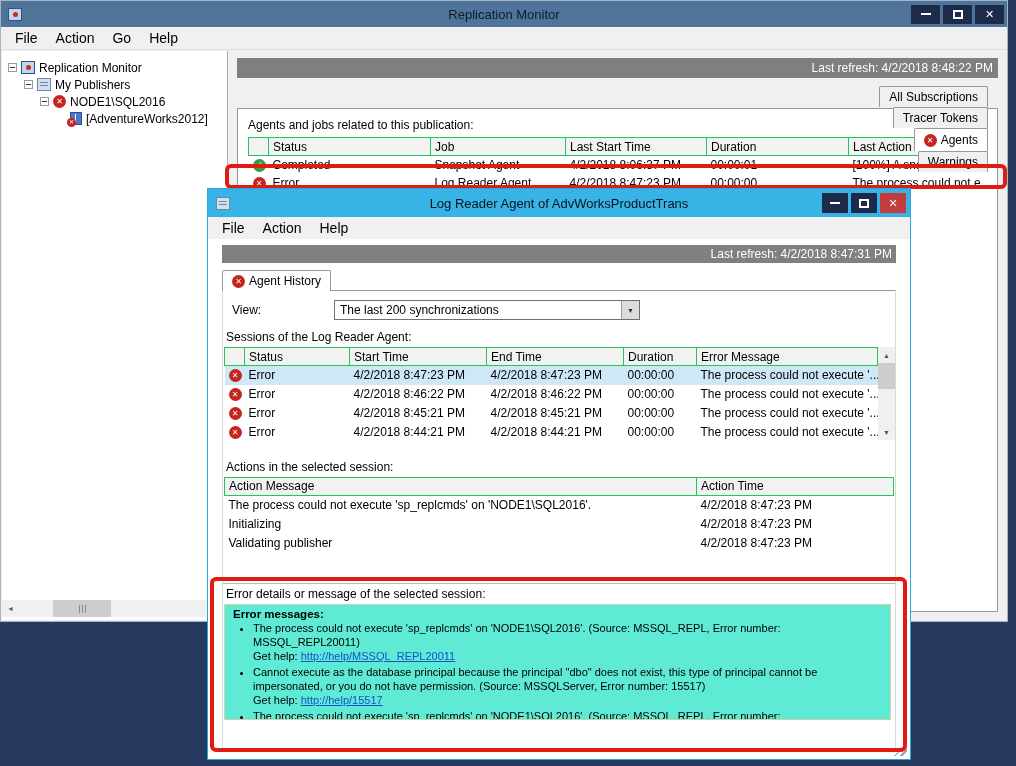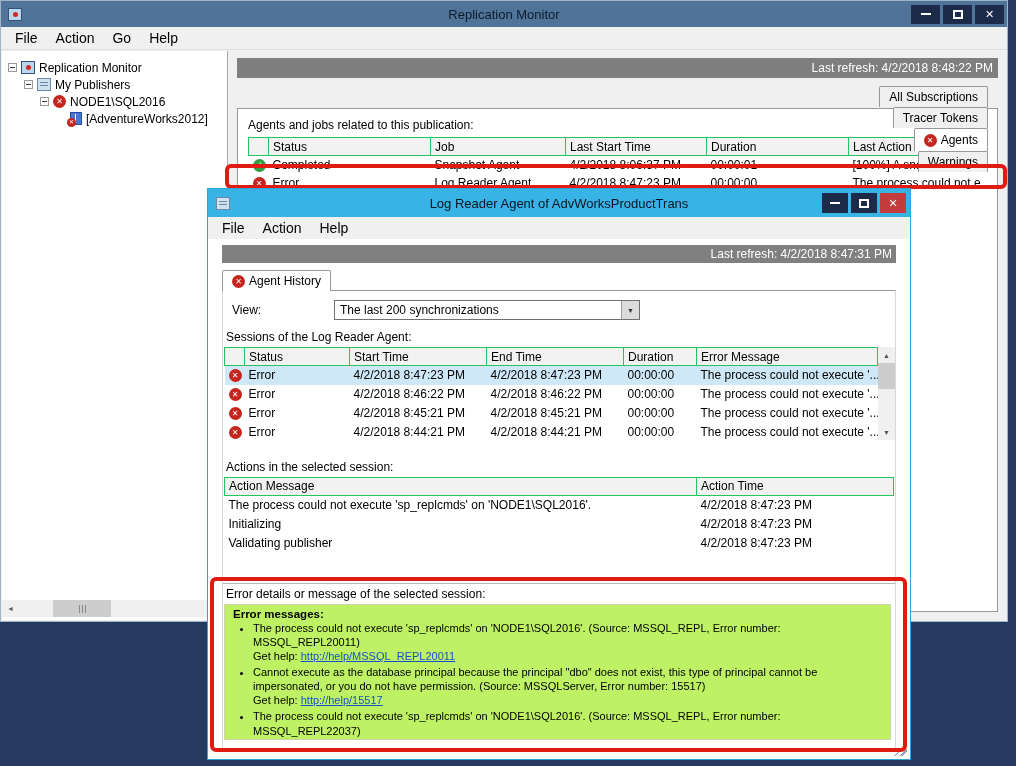--- a/index.html
+++ b/index.html
@@ -127,22 +127,22 @@
   .sb-btn.up::before { content:"▲"; font-size:7px; }
   .sb-btn.down::before { content:"▼"; font-size:7px; }
   .sb-track { flex:1; position:relative; }
   .sb-thumb { position:absolute; top:0; left:0; right:0; height:26px; background:#cdcdcd; }
 
   .actions-table { width:calc(100% - 2px); margin-left:1px; }
   .actions-table td { height:19px; }
 
   .err-sep { position:absolute; left:0; right:0; top:292px; border-top:1px solid #b5b5b5; }
   .err-label { position:absolute; left:3px; top:296px; font-size:12px; }
-  .err-panel { position:absolute; left:1px; right:4px; top:313px; height:136px;
-    background:#bef264; border:1px solid #d2d2aa; padding:3px 10px 3px 8px;
+  .err-panel { position:absolute; left:1px; right:4px; top:313px; height:116px;
+    background:#5eead4; border:1px solid #d2d2aa; padding:3px 10px 3px 8px;
     font-size:11px; overflow:hidden; }
   .err-heading { font-weight:bold; font-size:11.5px; }
   .err-list { margin:1px 0 0 20px; }
   .err-list li { margin-bottom:2px; line-height:1.28; }
   .err-link { color:#1652cc; text-decoration:underline; cursor:pointer; }
 
   .grip { position:absolute; right:3px; bottom:3px; width:13px; height:13px;
     background:repeating-linear-gradient(135deg, transparent 0 3px, #8fa4bf 3px 5px);
     clip-path:polygon(100% 0, 100% 100%, 0 100%); }
 </style>

